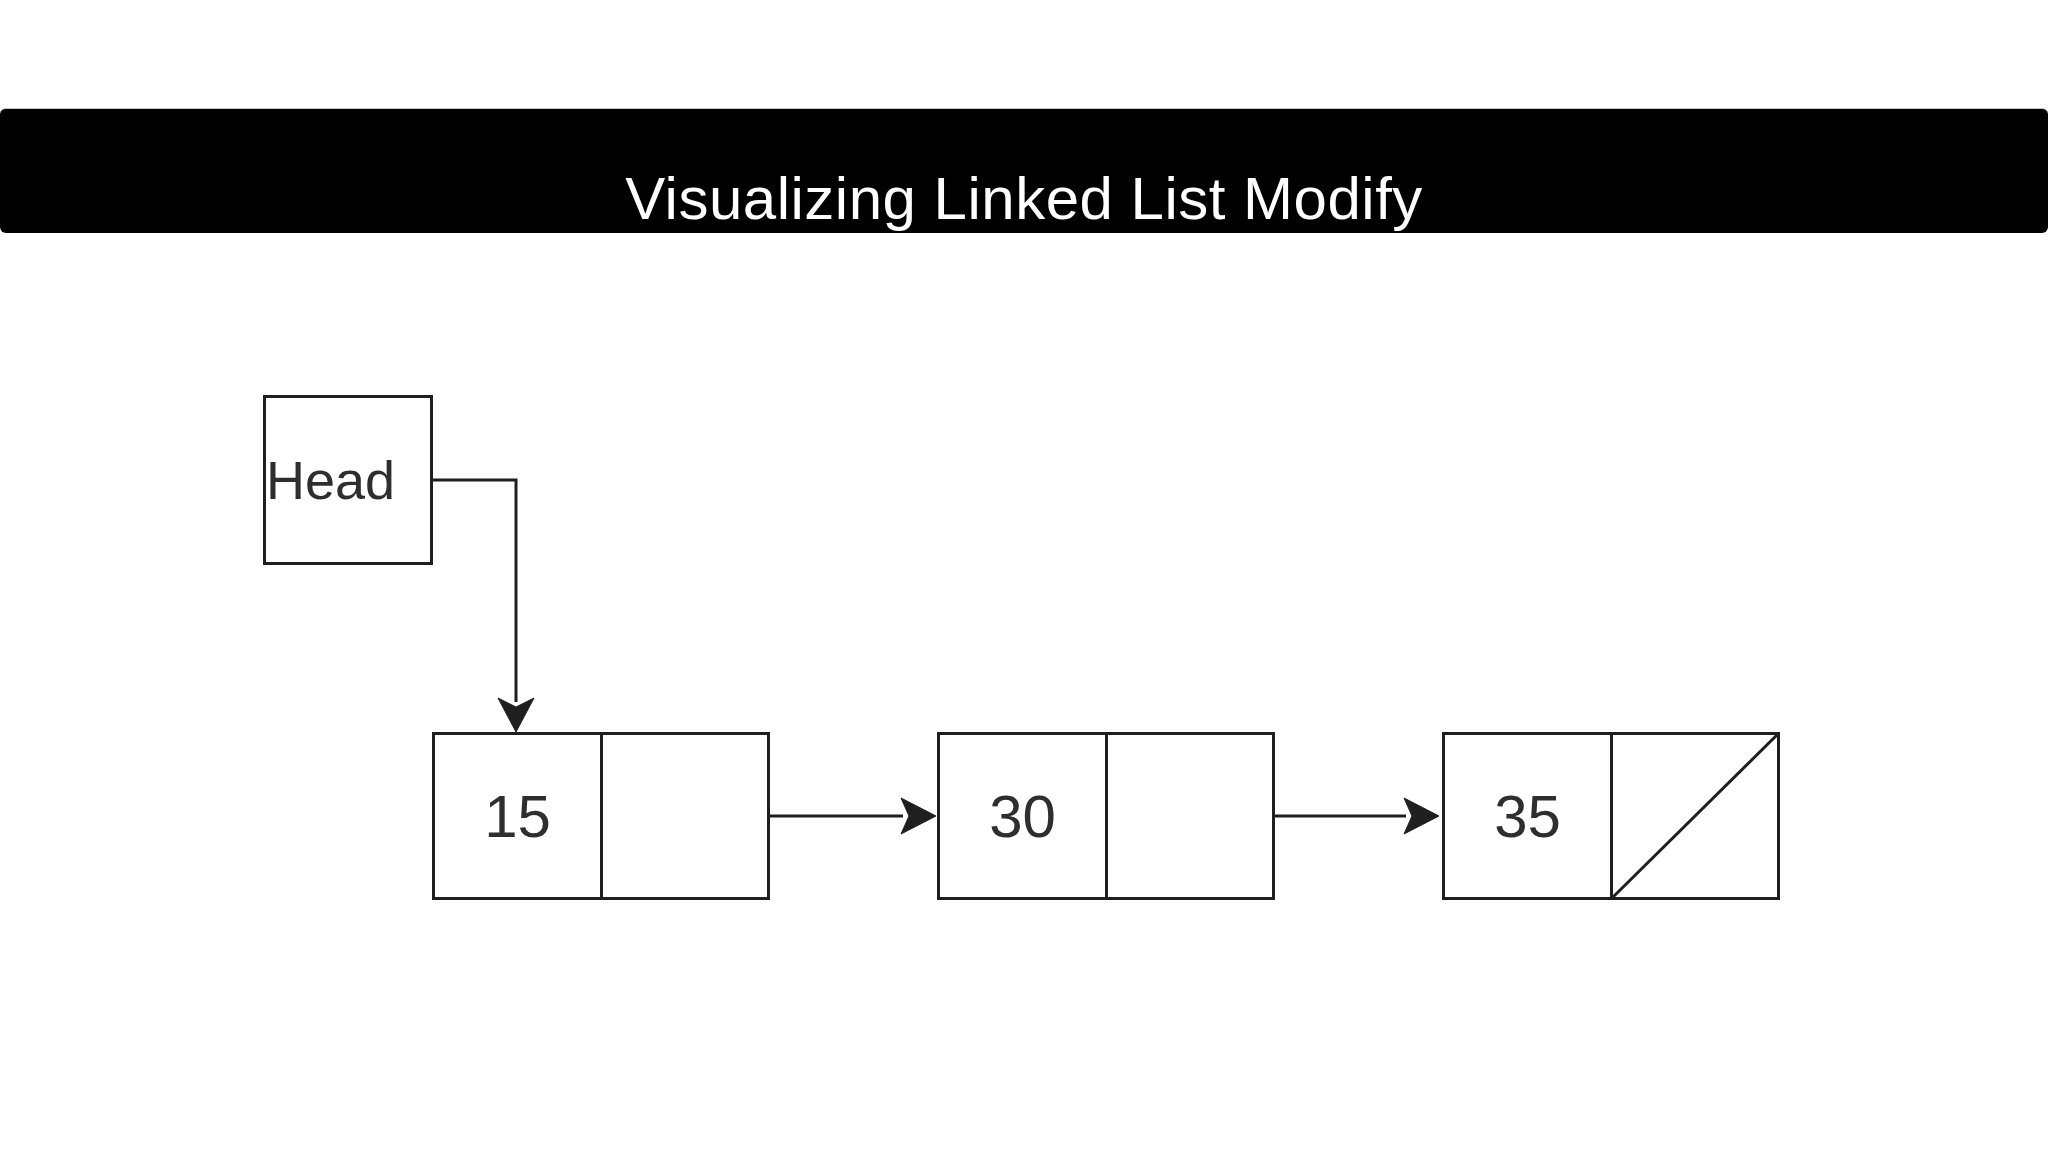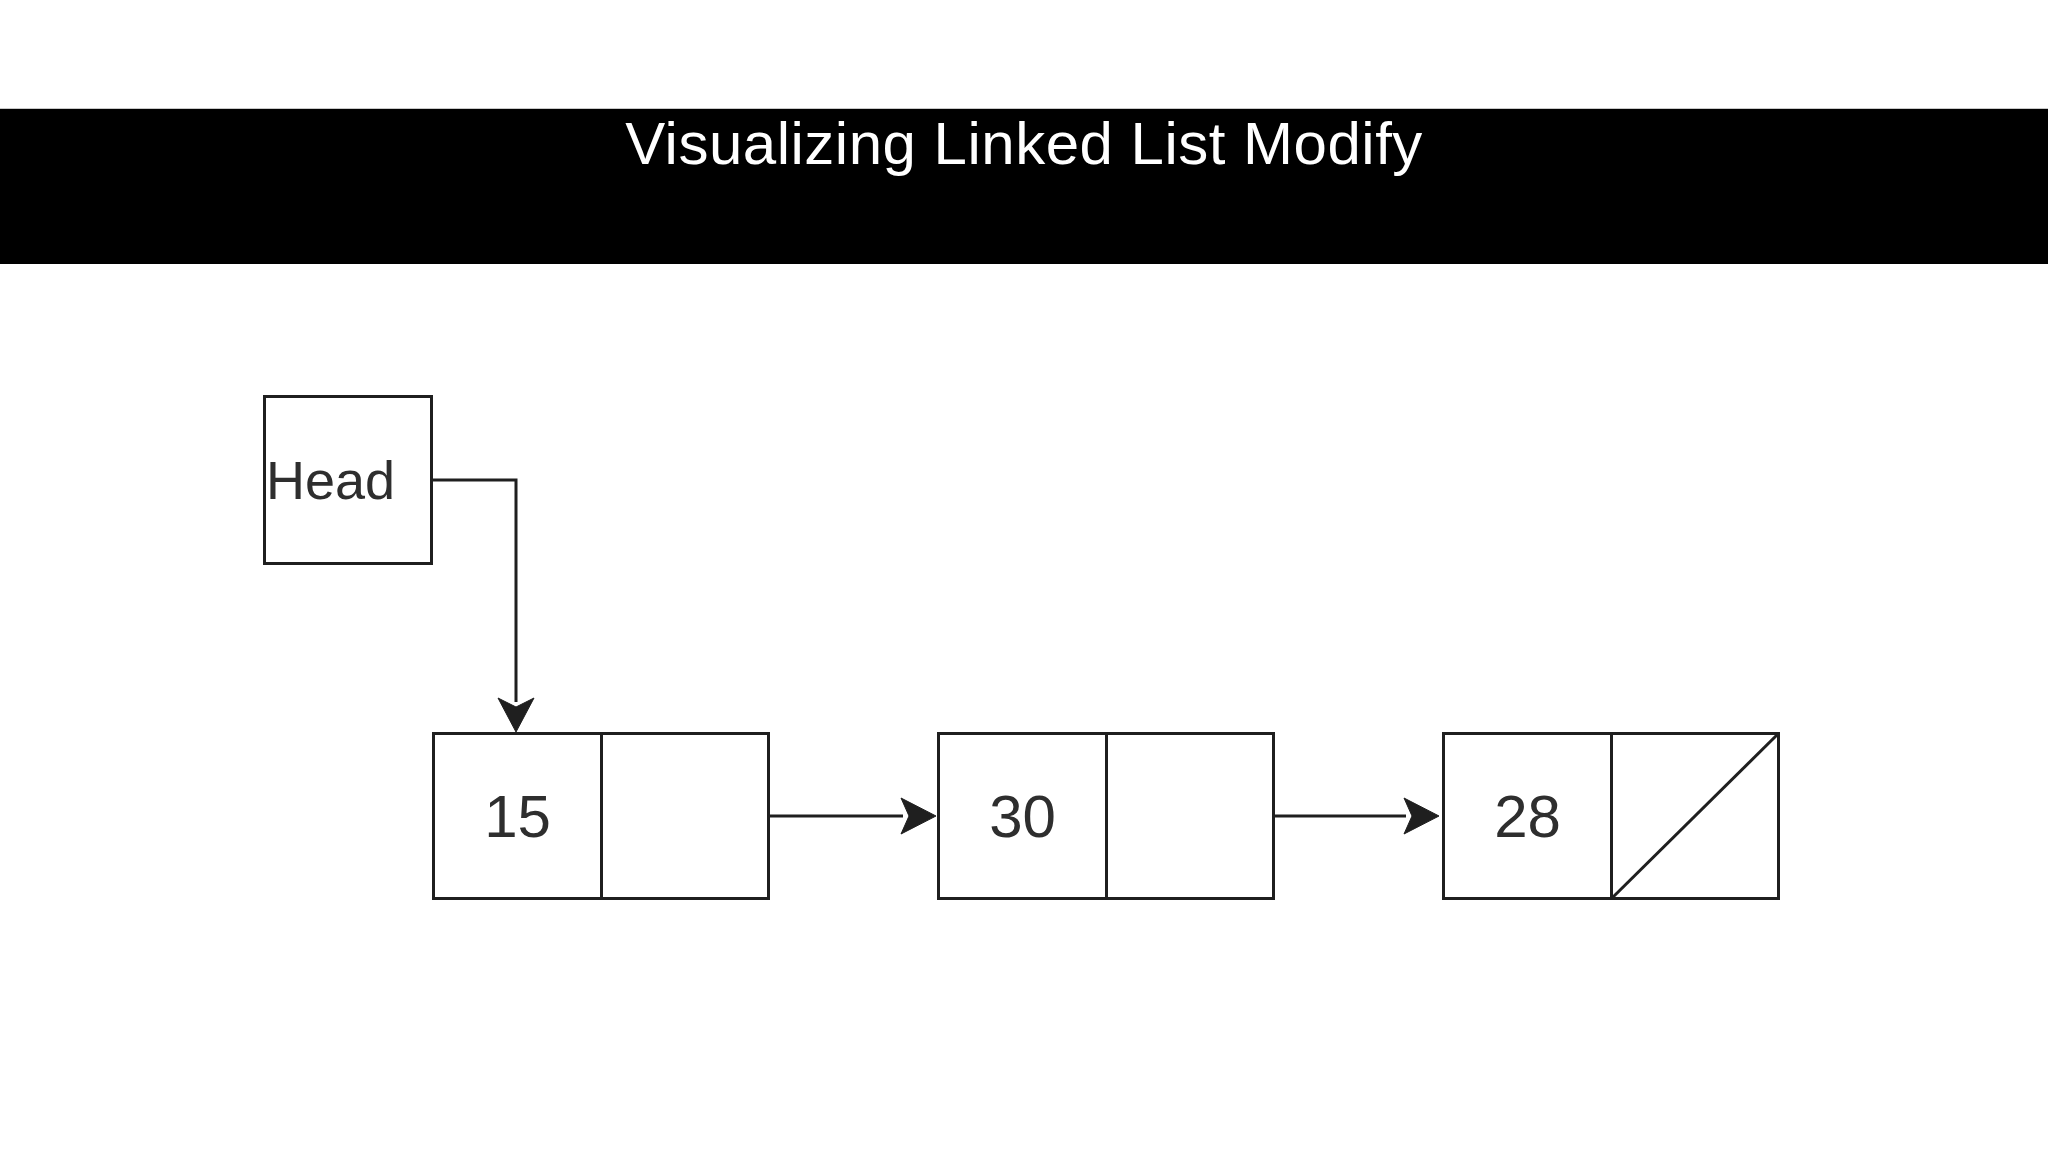--- a/index.html
+++ b/index.html
@@ -19,26 +19,27 @@
     overflow: hidden;
     font-family: "Liberation Sans", "DejaVu Sans", sans-serif;
   }
 
   
   .banner {
     position: absolute;
     left: 0;
     top: 108px;
     width: 2048px;
-    height: 156px;
+    height: 125px;
     background: var(--banner-bg);
     border-top: 1px solid #c8c8c8;
     display: flex;
-    align-items: flex-start;
+    align-items: flex-end;
     justify-content: center;
+    border-radius: 6px;
   }
   .banner .title {
     color: var(--banner-text);
     font-size: 60px;
     font-weight: 400;
     letter-spacing: 0.5px;
     white-space: nowrap;
   }
 
   
@@ -153,21 +154,21 @@
     <div class="data-cell">
       <span class="value">30</span>
     </div>
     <div class="ptr-cell">
       
     </div>
   </div>
 
   <div class="node" id="node-3">
     <div class="data-cell">
-      <span class="value">28</span>
+      <span class="value">35</span>
     </div>
     <div class="ptr-cell">
       <svg class="slash">
         <line x1="0%" y1="100%" x2="100%" y2="0%"></line>
       </svg>
     </div>
   </div>
 
 </div>
 

